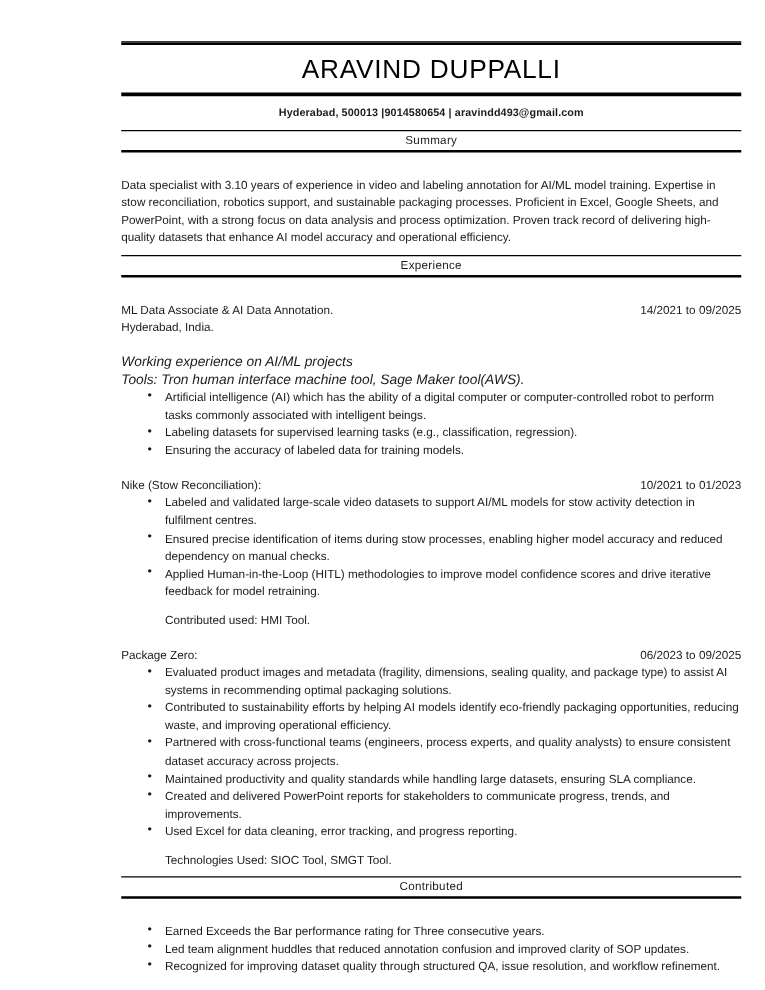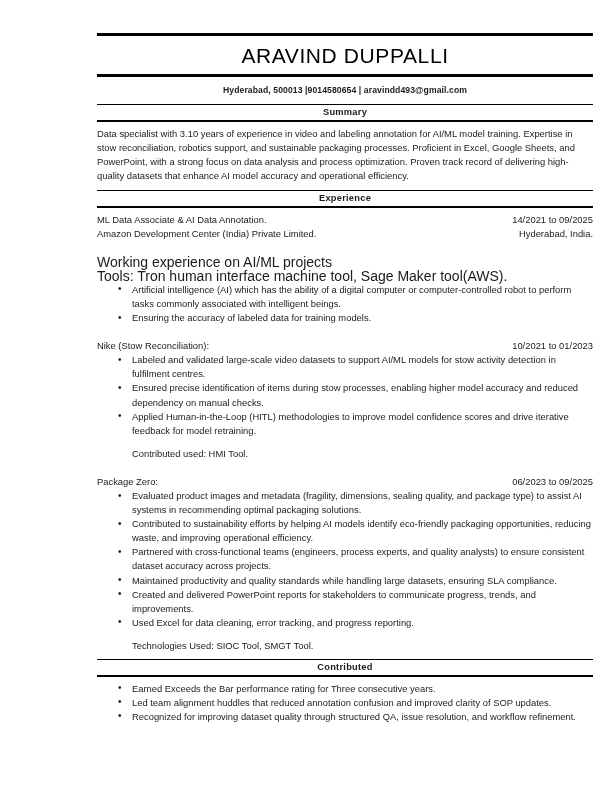--- a/index.html
+++ b/index.html
@@ -56,32 +56,32 @@
 
   
   .section-head {
     border-top: 1px solid #000;
     border-bottom: 2px solid #000;
     text-align: center;
     font-size: 9.3px;
     color: #1b1b1b;
     padding: 2px 0 2.5px 0;
     letter-spacing: 0.25px;
-    font-weight: bold;
   }
   .section-body {
-    padding-top: 5px;
+    padding-top: 19px;
   }
 
   
   .para {
-    font-size: 14px;
-    line-height: 14.1px;
-    color: #1b1b1b;
-    margin: 0;
+    font-size: 11px;
+    line-height: 14.1px;
+    color: #1b1b1b;
+    margin: 0;
+    font-style: italic;
   }
   .summary-para {
     font-size: 9.4px;
     line-height: 14.1px;
     margin: 0;
     padding-bottom: 7px;
   }
   .spacer-line {
     height: 14px;
   }
@@ -157,31 +157,31 @@
   </div>
 
   <div class="section-head">Experience</div>
   <div class="section-body">
 
     <div class="job-row">
       <span class="left">ML Data Associate &amp; AI Data Annotation.</span>
       <span class="right">14/2021 to 09/2025</span>
     </div>
     <div class="job-row">
-      <span class="left">Amazon Development Center (India) Private Limited.</span>
       <span class="right">Hyderabad, India.</span>
     </div>
 
     <div class="spacer-line"></div>
 
     <p class="para">Working experience on AI/ML projects</p>
     <p class="para">Tools: Tron human interface machine tool, Sage Maker tool(AWS).</p>
 
     <ul class="bullets">
       <li>Artificial intelligence (AI) which has the ability of a digital computer or computer-controlled robot to perform tasks commonly associated with intelligent beings.</li>
+      <li>Labeling datasets for supervised learning tasks (e.g., classification, regression).</li>
       <li>Ensuring the accuracy of labeled data for training models.</li>
     </ul>
 
     <div class="spacer-line"></div>
 
     <div class="job-row">
       <span class="left">Nike (Stow Reconciliation):</span>
       <span class="right">10/2021 to 01/2023</span>
     </div>
     <ul class="bullets">

